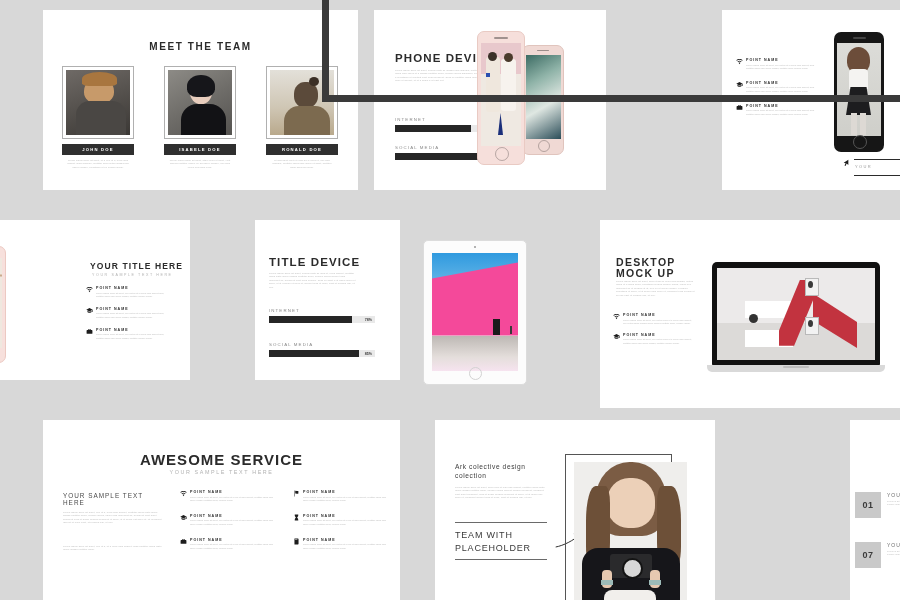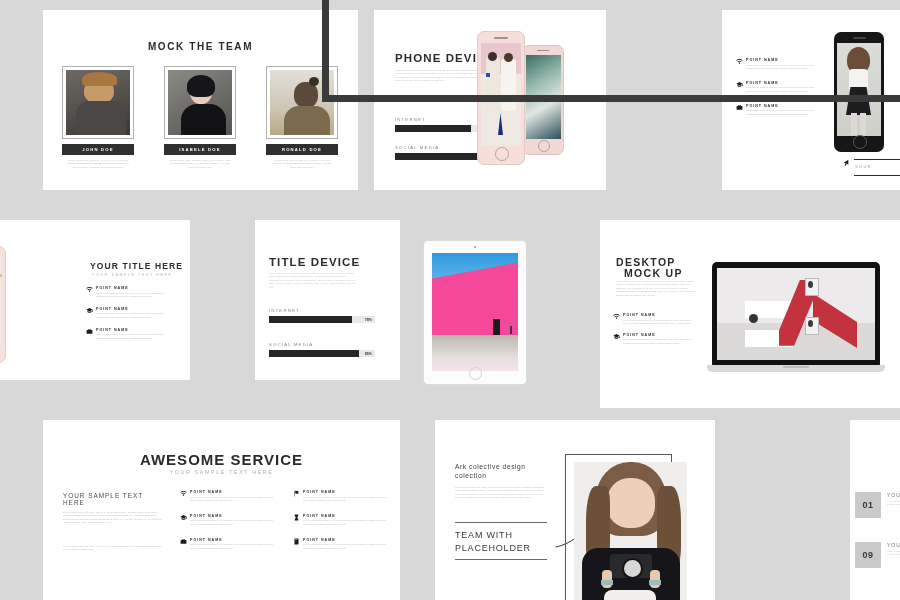--- a/index.html
+++ b/index.html
@@ -52,21 +52,21 @@
   .phone-screen{position:absolute;overflow:hidden;}
   .homebtn{position:absolute;border-radius:50%;border:.7px solid rgba(0,0,0,.25);}
   .speaker{position:absolute;border-radius:2px;background:rgba(0,0,0,.35);}
 </style>
 </head>
 <body>
 
 <div class="canvas">
 
   <div class="slide" style="left:43px;top:10px;width:315px;height:180px;">
-    <div class="ttl" style="position:absolute;left:0;right:0;top:31px;text-align:center;font-size:10px;letter-spacing:1.6px;">MOCK THE TEAM</div>
+    <div class="ttl" style="position:absolute;left:0;right:0;top:31px;text-align:center;font-size:10px;letter-spacing:1.6px;">MEET THE TEAM</div>
 
     <div style="position:absolute;left:19px;top:56px;width:72px;">
       <div style="border:1.2px solid #b0b0b0;padding:3px;background:#fff;">
         <div class="ph" style="height:65px;background:linear-gradient(160deg,#6f6a66 0%,#57534f 45%,#3b3835 100%);position:relative;overflow:hidden;">
           <div style="position:absolute;left:18px;top:8px;width:30px;height:26px;border-radius:50% 50% 45% 45%;background:#c79a6a;"></div>
           <div style="position:absolute;left:16px;top:2px;width:35px;height:14px;border-radius:50% 50% 20% 20%;background:#a8763f;"></div>
           <div style="position:absolute;left:10px;top:31px;width:50px;height:36px;background:#4a4744;border-radius:14px 14px 0 0;"></div>
         </div>
       </div>
       <div class="hl" style="margin-top:5px;height:11px;display:flex;align-items:center;justify-content:center;">
@@ -284,21 +284,21 @@
       <div style="position:absolute;left:0;top:8%;width:100%;height:62%;background:#f4499a;clip-path:polygon(0 22%,100% 0,100% 100%,0 100%);"></div>
       <div style="position:absolute;left:0;bottom:0;width:100%;height:30%;background:linear-gradient(180deg,#bdb8b4 0%,#e4dedb 60%,#f6e3ef 100%);"></div>
       <div style="position:absolute;right:18px;top:56%;width:7px;height:16px;background:#1b1b1b;"></div>
       <div style="position:absolute;right:6px;top:62%;width:2.2px;height:8px;background:#3a3a3a;"></div>
     </div>
     <div style="position:absolute;left:45px;bottom:4px;width:11px;height:11px;border-radius:50%;border:.8px solid #d2d2d2;"></div>
   </div>
 
   <div class="slide" style="left:600px;top:220px;width:300px;height:188px;">
     <div class="ttl" style="position:absolute;left:16px;top:36px;font-size:10.5px;letter-spacing:1.3px;">DESKTOP</div>
-    <div class="ttl" style="position:absolute;left:24px;top:47px;font-size:10.5px;letter-spacing:1.3px;">MOCK UP</div>
+    <div class="ttl" style="position:absolute;left:16px;top:47px;font-size:10.5px;letter-spacing:1.3px;">MOCK UP</div>
     <div class="lorem" style="position:absolute;left:16px;top:60px;width:80px;">Lorem ipsum dolor sit amet, quis ut dis ac nulla nibh massa, lectus ligula ut a ligula dolor, penatibus cursus consec mollis, ligula nec imperdiet ac ut fringilla ut at, nec eu ut lorem consec. Fringilla penatibus ut dolor, ut ut quam nibh aperi ut, hendrerit cras cursus ut ac nisi eget ut fringilla nisi, ut nec.</div>
 
     <div style="position:absolute;left:13px;top:93px;width:82px;">
       <div class="pt-row" style="margin-bottom:8px;">
         <span class="pt-ico">
           <svg viewBox="0 0 24 24" fill="currentColor">
               <path d="M12 3C7.5 3 3.8 4.7 1 7.3l2 2.2C5.4 7.3 8.5 6 12 6s6.6 1.3 9 3.5l2-2.2C20.2 4.7 16.5 3 12 3zm0 6c-2.8 0-5.3 1-7.1 2.7l2 2.2C8.2 12.7 10 12 12 12s3.8.7 5.1 1.9l2-2.2C17.3 10 14.8 9 12 9zm0 6c-1.2 0-2.3.4-3.1 1.2L12 21l3.1-4.8C14.3 15.4 13.2 15 12 15z"></path>
             </svg>
         </span>
         <div class="pt-body">
@@ -461,21 +461,21 @@
         <span style="font-size:9px;font-weight:bold;color:#3a3a3a;letter-spacing:.6px;">01</span>
       </div>
       <div style="width:80px;">
         <div style="font-size:5px;letter-spacing:1px;color:#6d6d6d;">YOU</div>
         <div class="lorem sm" style="margin-top:2px;">Lorem ip sit amet, nunc dis nibh aliquet, hendrerit ligu massa porttitor, consec quam ut no</div>
       </div>
     </div>
 
     <div style="position:absolute;left:5px;top:122px;display:flex;gap:6px;">
       <div style="width:26px;height:26px;background:#c9c9c9;display:flex;align-items:center;justify-content:center;">
-        <span style="font-size:9px;font-weight:bold;color:#3a3a3a;letter-spacing:.6px;">09</span>
+        <span style="font-size:9px;font-weight:bold;color:#3a3a3a;letter-spacing:.6px;">07</span>
       </div>
       <div style="width:80px;">
         <div style="font-size:5px;letter-spacing:1px;color:#6d6d6d;">YOU</div>
         <div class="lorem sm" style="margin-top:2px;">Lorem ip sit amet, nunc dis nibh aliquet, hendrerit ligu massa porttitor, consec quam ut no</div>
       </div>
     </div>
   </div>
 
   <div class="rule-v" style="left:322px;top:0;width:7px;height:102px;"></div>
   <div class="rule-h" style="left:322px;top:95px;width:578px;height:7px;"></div>

